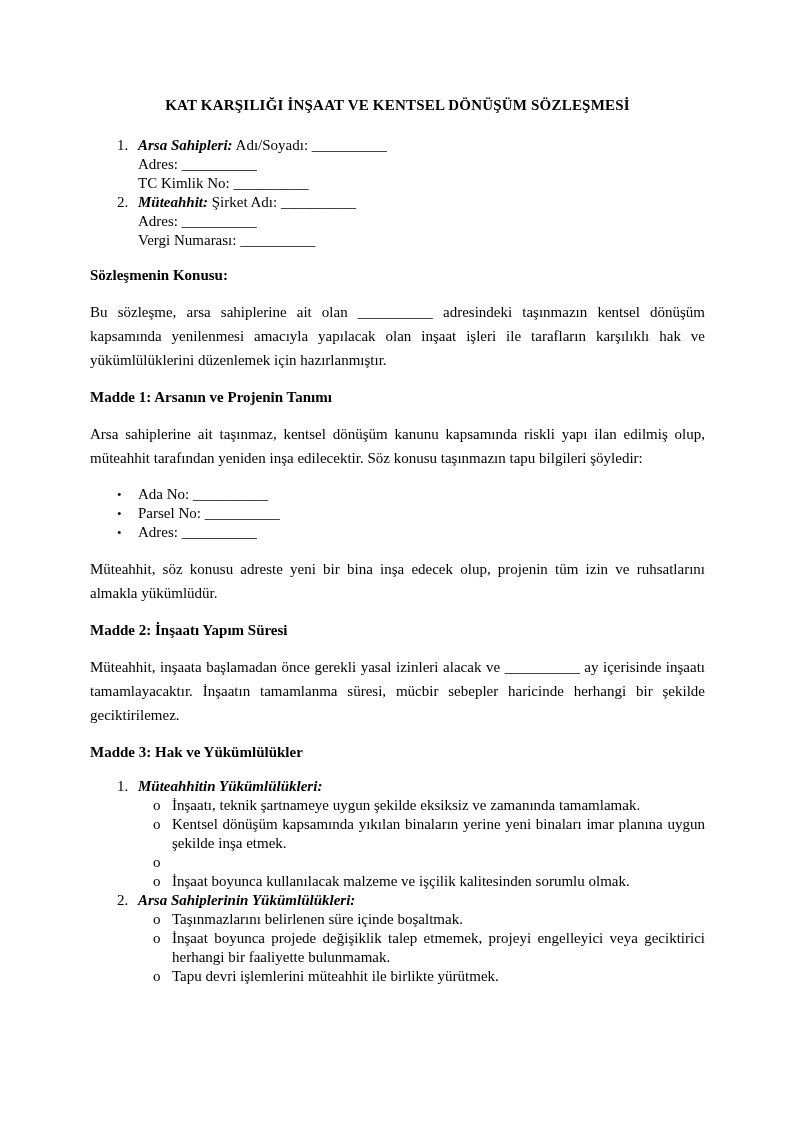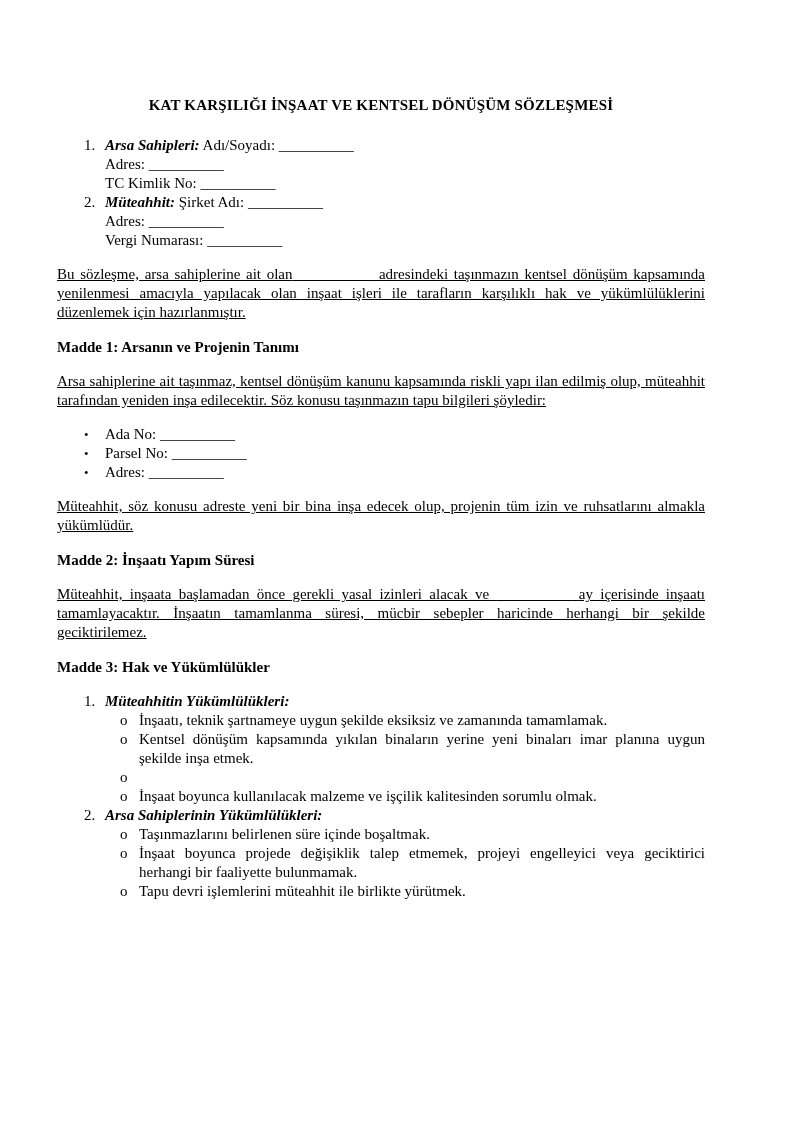--- a/index.html
+++ b/index.html
@@ -3,24 +3,24 @@
 <meta charset="utf-8">
 <style>
   * { margin:0; padding:0; box-sizing:border-box; }
   html, body { background:#ffffff; }
   body {
     width:794px; height:1123px;
     font-family:"Liberation Serif", serif;
     font-size:15px; color:#000;
     overflow:hidden;
   }
-  .page { width:794px; height:1123px; padding:95px 89px 0 57px; background:#fff; }
+  .page { width:794px; height:1123px; padding:95px 89px 0 90px; background:#fff; }
   .doc-title { text-align:center; font-weight:bold; line-height:21px; margin-bottom:20px; letter-spacing:.2px; }
   .heading { font-weight:bold; line-height:20px; margin-bottom:15px; }
-  .para { text-align:justify; line-height:19px; margin-bottom:15px;text-decoration:underline; }
+  .para { text-align:justify; line-height:24px; margin-bottom:15px; }
   .list { line-height:19px; margin-bottom:15px; }
   .row { display:flex; }
   .m1 { flex:0 0 48px; padding-left:27px; }
   .m2 { flex:0 0 82px; padding-left:63px; }
   .content { flex:1; text-align:justify; }
   .content.nojust { text-align:left; }
   b { font-weight:bold;font-style:italic; }
   .blank { white-space:nowrap; }
   .bullet-glyph { font-size:13px; }
 </style>
@@ -72,20 +72,21 @@
     </div>
     <div class="row">
       <span class="m1"></span>
       <span class="content nojust">
         <span>Vergi Numarası:</span>
         <span class="blank">__________</span>
       </span>
     </div>
   </div>
 
+  <div class="heading">Sözleşmenin Konusu:</div>
 
   <p class="para">
     <span>Bu sözleşme, arsa sahiplerine ait olan</span>
     <span class="blank">__________</span>
     <span>adresindeki taşınmazın kentsel dönüşüm kapsamında yenilenmesi amacıyla yapılacak olan inşaat işleri ile tarafların karşılıklı hak ve yükümlülüklerini düzenlemek için hazırlanmıştır.</span>
   </p>
 
   <div class="heading">Madde 1: Arsanın ve Projenin Tanımı</div>
 
   <p class="para">Arsa sahiplerine ait taşınmaz, kentsel dönüşüm kanunu kapsamında riskli yapı ilan edilmiş olup, müteahhit tarafından yeniden inşa edilecektir. Söz konusu taşınmazın tapu bilgileri şöyledir:</p>

